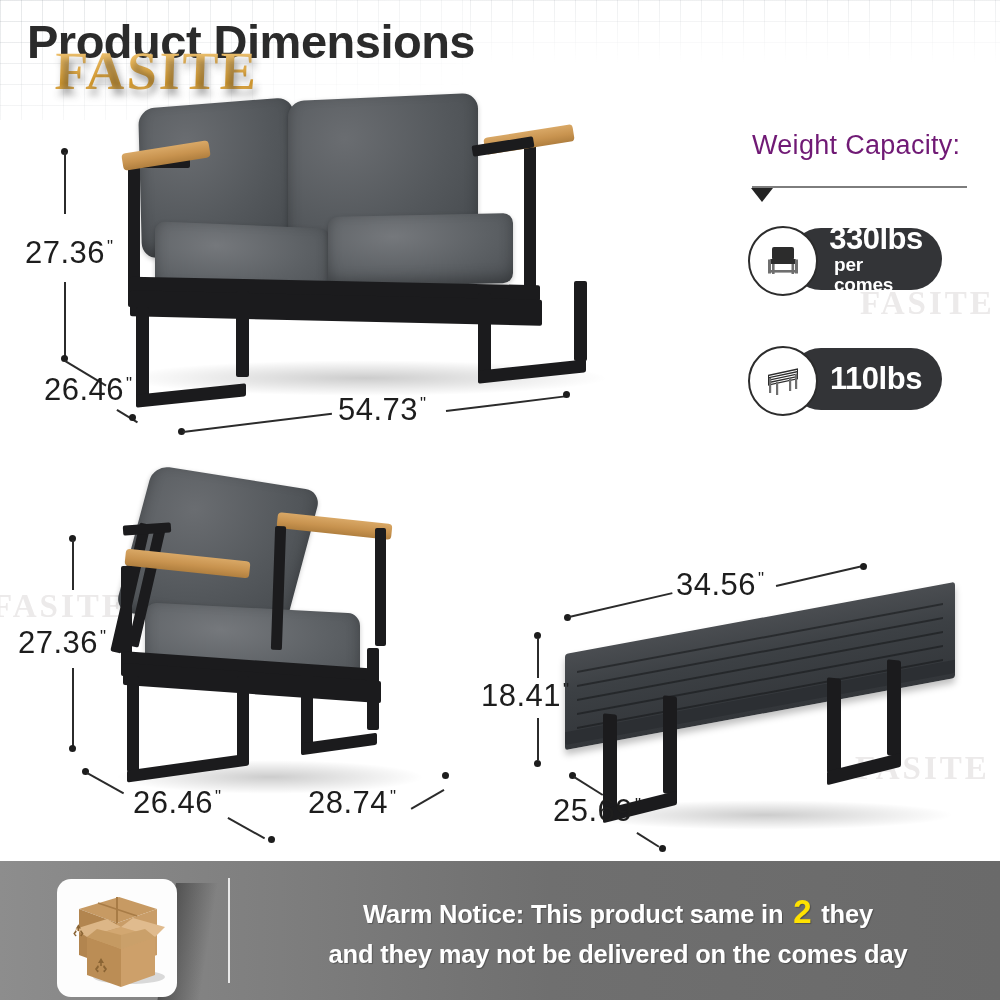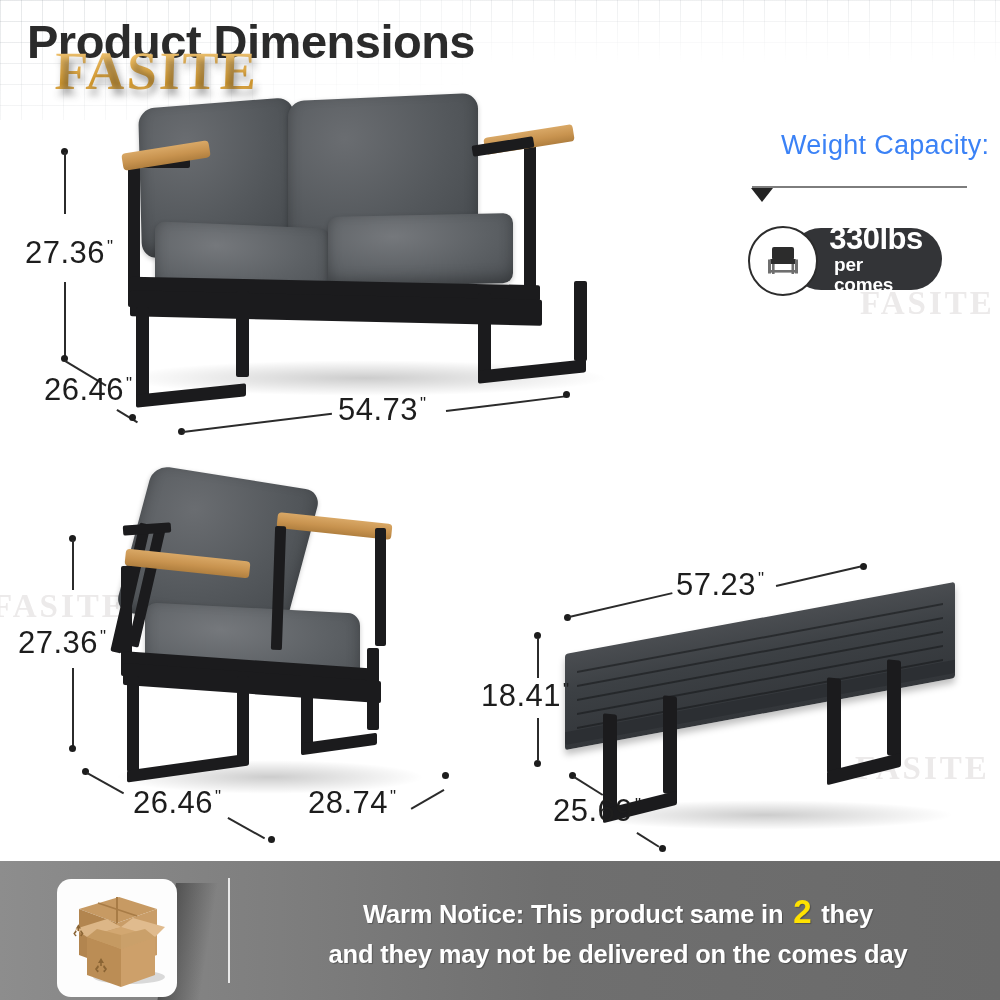--- a/index.html
+++ b/index.html
@@ -102,21 +102,21 @@
       radial-gradient(ellipse at 35% 30%, #75787c 0%, #5d6165 55%, #4b4f53 100%);
   }
   .shadowblob{
     position:absolute;border-radius:50%;
     background:radial-gradient(ellipse at 50% 50%, rgba(0,0,0,.20), rgba(0,0,0,0) 70%);
   }
 
   
   .wc-title{
     position:absolute;left:752px;top:130px;
-    font-size:27px;color:#3b82f6;letter-spacing:.3px;white-space:nowrap;margin-left:29px;
+    font-size:27px;color:#701a75;letter-spacing:.3px;white-space:nowrap;
   }
   .wc-line{position:absolute;left:752px;top:186px;width:215px;height:2px;background:#7d7d7d;}
   .wc-tri{
     position:absolute;left:751px;top:188px;width:0;height:0;
     border-left:11px solid transparent;border-right:11px solid transparent;
     border-top:14px solid #232323;
   }
   .badge{position:absolute;height:62px;}
   .badge .pill{
     position:absolute;left:42px;top:0;height:62px;
@@ -240,20 +240,42 @@
         <rect x="6.5" y="17" width="27" height="5" rx="2" fill="#2c2c2c"></rect>
         <rect x="5" y="17.5" width="3" height="14" fill="#6f6f6f"></rect>
         <rect x="32" y="17.5" width="3" height="14" fill="#6f6f6f"></rect>
         <rect x="6" y="28" width="28" height="2.6" fill="#6f6f6f"></rect>
         <rect x="9" y="22" width="2.6" height="10" fill="#6f6f6f"></rect>
         <rect x="28.5" y="22" width="2.6" height="10" fill="#6f6f6f"></rect>
       </svg>
     </div>
   </div>
 
+  <div class="badge" style="left:748px;top:348px;width:196px;">
+    <div class="pill" style="width:152px;">
+      <span class="big">110lbs</span>
+    </div>
+    <div class="circ">
+      <svg width="42" height="36" viewBox="0 0 42 36">
+        <g transform="skewY(-12) translate(0,7)">
+          <rect x="6" y="6" width="30" height="11" fill="#2c2c2c"></rect>
+          <g stroke="#ffffff" stroke-width="1.1">
+            <line x1="7" y1="8" x2="35" y2="8"></line>
+            <line x1="7" y1="10.4" x2="35" y2="10.4"></line>
+            <line x1="7" y1="12.8" x2="35" y2="12.8"></line>
+            <line x1="7" y1="15.2" x2="35" y2="15.2"></line>
+          </g>
+        </g>
+        <rect x="7" y="15" width="2.2" height="15" fill="#6f6f6f"></rect>
+        <rect x="33" y="11" width="2.2" height="15" fill="#6f6f6f"></rect>
+        <rect x="14" y="19" width="2.2" height="13" fill="#6f6f6f"></rect>
+        <rect x="27" y="15" width="2.2" height="13" fill="#6f6f6f"></rect>
+      </svg>
+    </div>
+  </div>
 
   <div class="prod" style="left:105px;top:470px;width:330px;height:330px;">
     <div class="shadowblob" style="left:10px;top:290px;width:310px;height:34px;"></div>
 
     <div class="cush" style="left:28px;top:6px;width:170px;height:150px;transform:rotate(9deg) skewX(-6deg);border-radius:16px;"></div>
 
     <div class="cush light" style="left:40px;top:138px;width:215px;height:78px;transform:skewY(3deg);border-radius:12px;"></div>
 
     <div class="frame" style="left:20px;top:52px;width:11px;height:132px;transform:rotate(13deg);"></div>
     <div class="frame" style="left:36px;top:58px;width:11px;height:120px;transform:rotate(13deg);"></div>
@@ -323,21 +345,21 @@
     <div class="frame" style="left:48px;top:190px;width:74px;height:14px;transform:skewY(-14deg);"></div>
 
     <div class="frame" style="left:272px;top:68px;width:14px;height:96px;transform:skewY(6deg);"></div>
     <div class="frame" style="left:332px;top:50px;width:14px;height:96px;transform:skewY(6deg);"></div>
     <div class="frame" style="left:272px;top:152px;width:74px;height:14px;transform:skewY(-14deg);"></div>
   </div>
 
   <div class="dot" style="left:564px;top:614px;"></div>
   <div class="diag" style="left:569px;top:616px;width:106px;transform:rotate(-13deg);"></div>
   <div class="dim" style="left:676px;top:567px;">
-    <span>57.23</span><span class="inch">"</span>
+    <span>34.56</span><span class="inch">"</span>
   </div>
   <div class="diag" style="left:776px;top:585px;width:88px;transform:rotate(-13deg);"></div>
   <div class="dot" style="left:860px;top:563px;"></div>
 
   <div class="dot" style="left:534px;top:632px;"></div>
   <div class="rule v" style="left:537px;top:638px;height:40px;"></div>
   <div class="dim" style="left:481px;top:678px;">
     <span>18.41</span><span class="inch">"</span>
   </div>
   <div class="rule v" style="left:537px;top:718px;height:42px;"></div>

